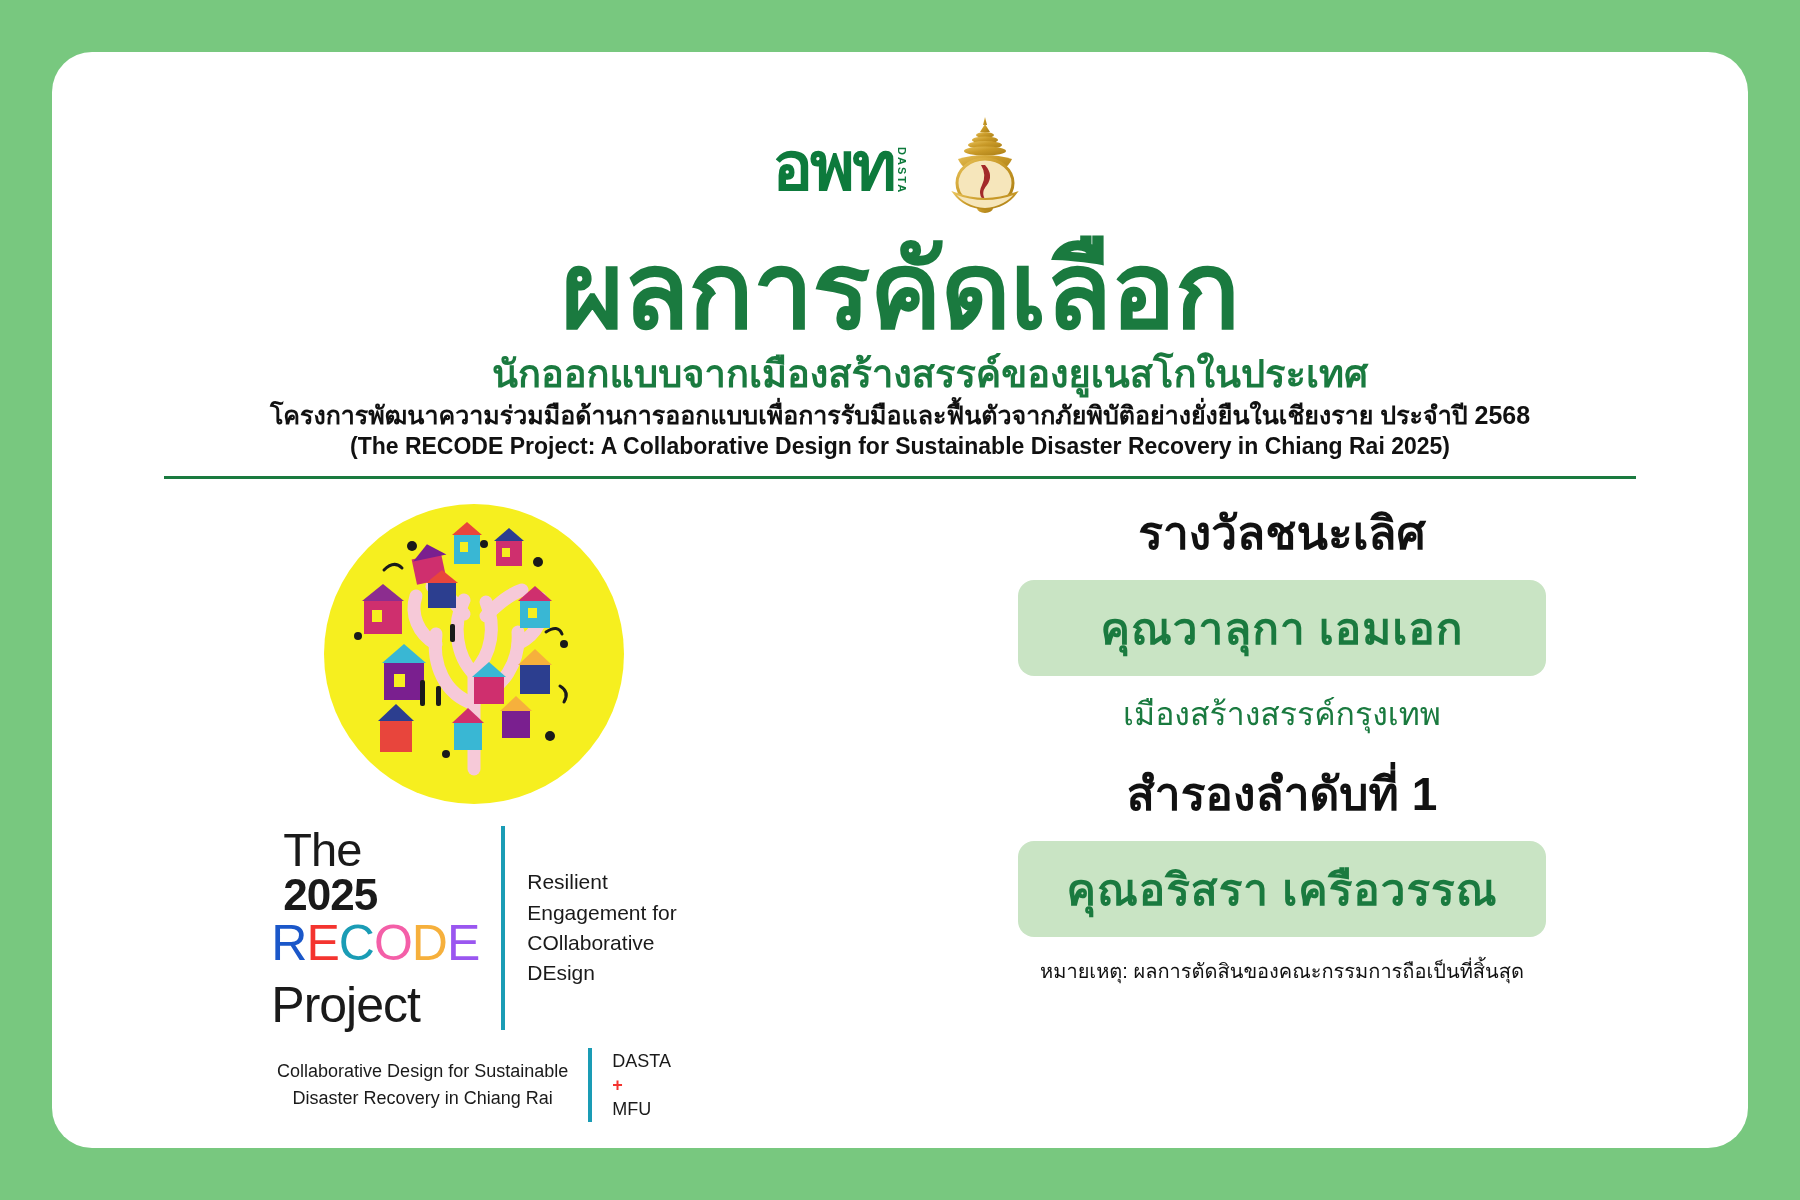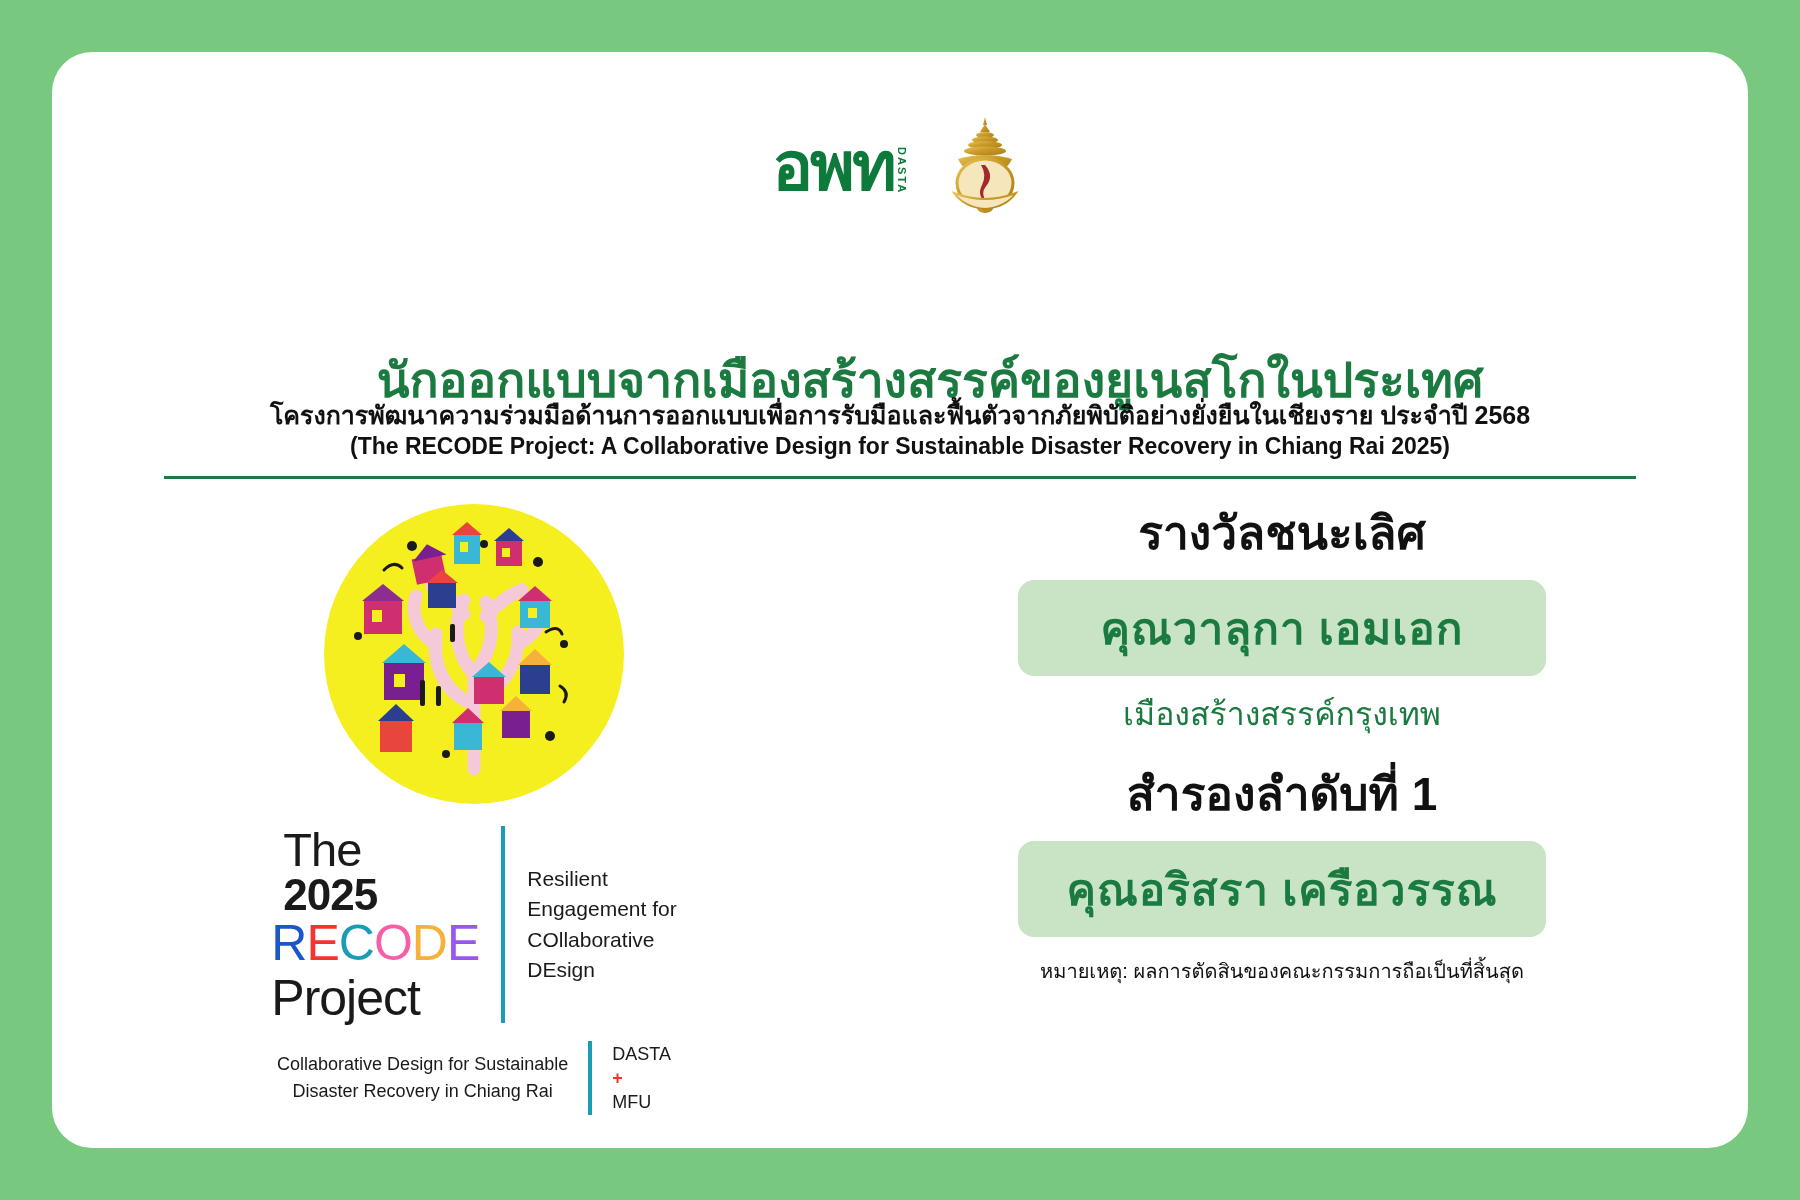--- a/index.html
+++ b/index.html
@@ -45,21 +45,21 @@
   
   .main-title {
     position: absolute; top: 182px; left: 0; right: 0;
     text-align: center;
     font-size: 108px; font-weight: 700; color: #1a7a3f;
     line-height: 1.05; letter-spacing: -1px;
   }
   .sub-title-1 {
     position: absolute; top: 300px; left: 17px; right: 0;
     text-align: center;
-    font-size: 48px; font-weight: 700; color: #1a7a3f;
+    font-size: 38px; font-weight: 700; color: #1a7a3f;
     line-height: 1.2;
     margin-left: 43px;
   }
   .sub-title-2 {
     position: absolute; top: 348px; left: 0; right: 0;
     text-align: center;
     font-size: 25px; font-weight: 700; color: #111111;
     line-height: 1.25;
   }
   .sub-title-3 {
@@ -104,21 +104,21 @@
     margin-top: 1px;
   }
   .recode-line2 span:nth-child(1){ color:#1b57c9; }
   .recode-line2 span:nth-child(2){ color:#f4342f; }
   .recode-line2 span:nth-child(3){ color:#1a9cb5; }
   .recode-line2 span:nth-child(4){ color:#f45fa8; }
   .recode-line2 span:nth-child(5){ color:#f6b03c; }
   .recode-line2 span:nth-child(6){ color:#9a56f0; }
   .recode-line3 {
     font-size: 50px; line-height: 1.0; color: #1a1a1a;
-    font-weight: 400; letter-spacing: -1px; margin-top: 5px;
+    font-weight: 400; letter-spacing: -1px; margin-top: 12px;
   }
   .vrule { width: 4px; background: #1a9cb5; align-self: stretch; }
   .recode-right {
     font-size: 21px; line-height: 1.45; color: #1a1a1a;
   }
 
   .tagline-block {
     margin-top: 18px;
     display: flex; align-items: center; gap: 20px;
   }
@@ -186,20 +186,21 @@
         <ellipse cx="43" cy="36" rx="21" ry="4.5" fill="url(#g1)"></ellipse>
         <path d="M16 44 q27 -8 54 0 q-6 14 -27 16 q-21 -2 -27 -16 Z" fill="url(#g1)"></path>
         <ellipse cx="43" cy="68" rx="28" ry="24" fill="#f6e6bb"></ellipse>
         <ellipse cx="43" cy="68" rx="28" ry="24" fill="none" stroke="url(#g1)" stroke-width="3"></ellipse>
         <path d="M43 50 q9 10 2 20 q-8 9 1 18 q-12 -6 -6 -18 q5 -10 -1 -20 Z" fill="#a32a2a"></path>
         <ellipse cx="43" cy="93" rx="8" ry="5" fill="url(#g1)"></ellipse>
         <path d="M12 78 q16 6 31 6 q15 0 31 -6 q-10 14 -31 16 q-21 -2 -31 -16 Z" fill="#f6e6bb" stroke="url(#g1)" stroke-width="2"></path>
       </svg>
     </div>
 
+    <div class="main-title">ผลการคัดเลือก</div>
     <div class="sub-title-1">นักออกแบบจากเมืองสร้างสรรค์ของยูเนสโกในประเทศ</div>
     <div class="sub-title-2">โครงการพัฒนาความร่วมมือด้านการออกแบบเพื่อการรับมือและฟื้นตัวจากภัยพิบัติอย่างยั่งยืนในเชียงราย ประจำปี 2568</div>
     <div class="sub-title-3">(The RECODE Project: A Collaborative Design for Sustainable Disaster Recovery in Chiang Rai 2025)</div>
     <div class="divider"></div>
 
     <div class="left-col">
       <div class="tree-circle">
         <svg viewBox="0 0 300 300">
           <g stroke="#f6c9d8" stroke-width="13" fill="none" stroke-linecap="round">
             <path d="M150 265 L150 170"></path>

